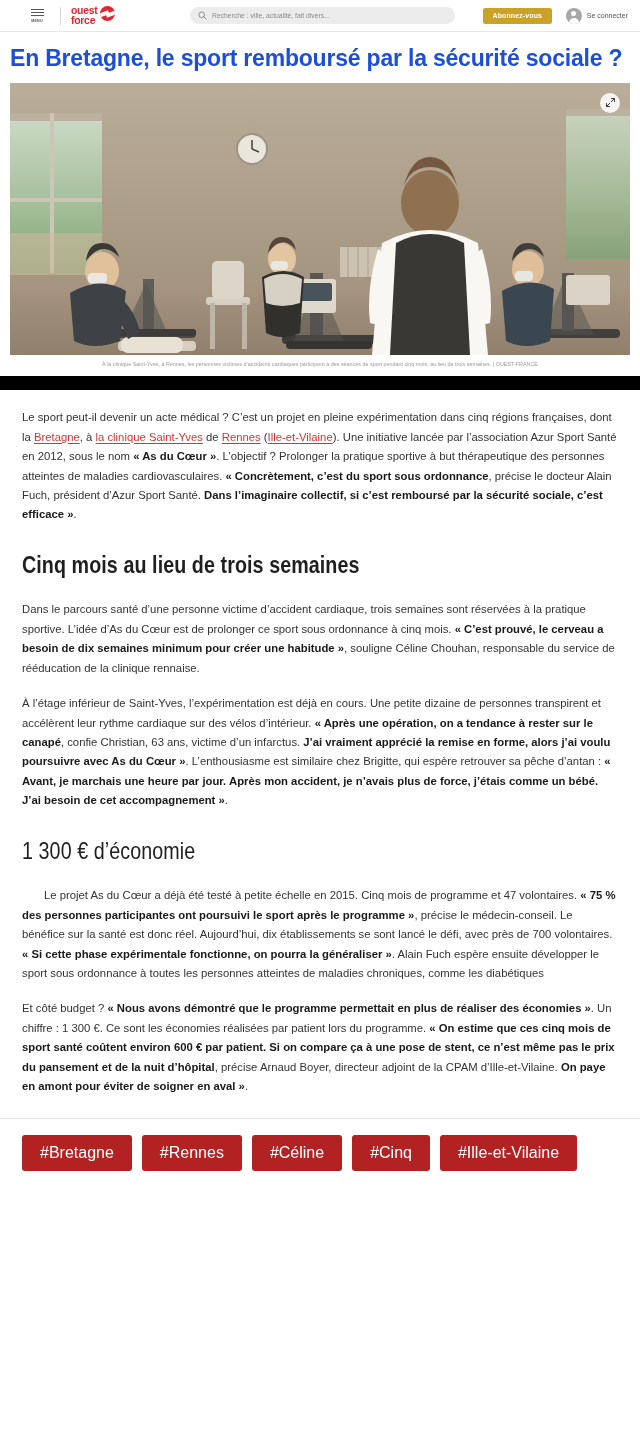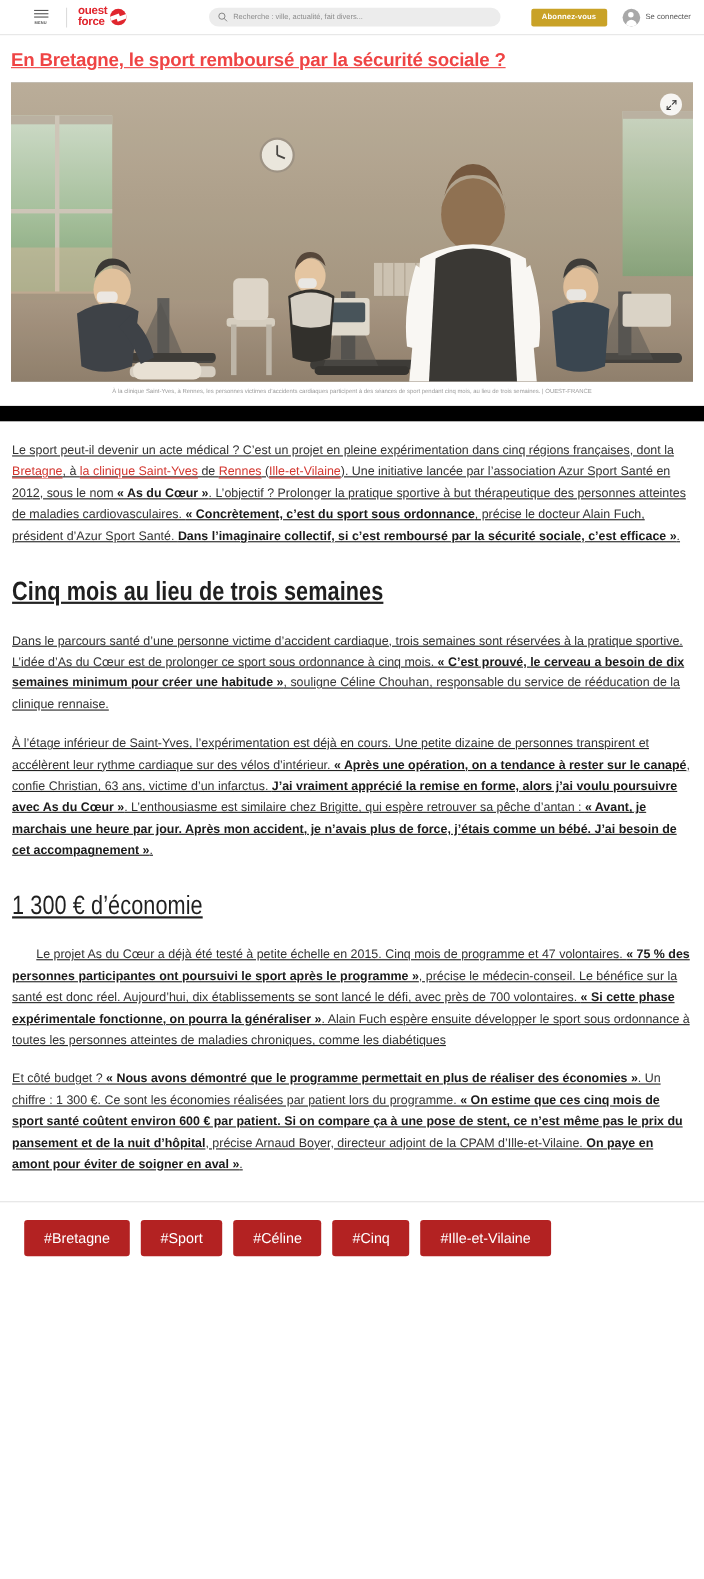--- a/index.html
+++ b/index.html
@@ -46,21 +46,21 @@
     font-weight: bold;
   }
   .hdr-divider {
     width: 1px;
     height: 18px;
     background: #dcdcdc;
     margin: 0 10px;
   }
   .brand {
     display: flex;
-    align-items: center;
+    align-items: flex-start;
     text-decoration: none;
     cursor: pointer;
   }
   .brand-text {
     font-family: "Liberation Sans", sans-serif;
     font-weight: bold;
     font-size: 10.5px;
     line-height: 9.5px;
     color: #e0262e;
     text-align: left;
@@ -164,26 +164,25 @@
     left: 3px; top: 10px;
   }
   .login-text { font-size: 7px; color: #555; }
 
   
   .article { padding: 0 10px; }
 
   h1.headline {
     font-family: "Liberation Sans", sans-serif;
     font-weight: bold;
-    font-size: 17px;
+    font-size: 23px;
     line-height: 1.25;
-    color: #ef4444;
+    color: #1d4ed8;
     margin: 12px 0 10px 0;
     letter-spacing: -0.2px;
-    text-decoration: underline;
   }
   .standfirst {
     font-size: 9.3px;
     line-height: 1.75;
     color: #4d4d4d;
     margin: 0 0 10px 0;
   }
 
   
   figure { margin: 0; }
@@ -210,21 +209,21 @@
     font-size: 5.4px;
     color: #9a9a9a;
     text-align: center;
     padding: 6px 0 8px 0;
     line-height: 1.4;
   }
 
   .black-band { height: 14px; background: #000000; }
 
   
-  .body-wrap { padding: 0 11px; text-decoration: underline; }
+  .body-wrap { padding: 0 22px; }
   p.body {
     font-size: 11.3px;
     line-height: 1.72;
     color: #333333;
     margin: 0 0 16px 0;
   }
   p.body.first { margin-top: 18px; }
   p.body.indent { text-indent: 22px; }
   p.body b, p.body strong { font-weight: bold; color: #1a1a1a; }
   a.inline-link {
@@ -250,21 +249,21 @@
   .tags-sep { border-top: 1px solid #e3e3e3; margin: 22px 0 0 0; }
   .tags {
     display: flex;
     gap: 10px;
     padding: 16px 22px 20px 22px;
     flex-wrap: wrap;
   }
   .tag {
     background: #b32222;
     color: #ffffff;
-    font-size: 13px;
+    font-size: 16px;
     font-weight: normal;
     padding: 9px 18px;
     border-radius: 3px;
     border: none;
     cursor: pointer;
     font-family: "Liberation Sans", sans-serif;
     white-space: nowrap;
   }
 </style>
 </head>
@@ -452,17 +451,17 @@
   <p class="body indent"><span>Le projet As du Cœur a déjà été testé à petite échelle en 2015. Cinq mois de programme et 47 volontaires. </span><b>« 75 % des personnes participantes ont poursuivi le sport après le programme »</b><span>, précise le médecin-conseil. Le bénéfice sur la santé est donc réel. Aujourd’hui, dix établissements se sont lancé le défi, avec près de 700 volontaires. </span><b>« Si cette phase expérimentale fonctionne, on pourra la généraliser »</b><span>. Alain Fuch espère ensuite développer le sport sous ordonnance à toutes les personnes atteintes de maladies chroniques, comme les diabétiques</span></p>
 
   <p class="body"><span>Et côté budget ? </span><b>« Nous avons démontré que le programme permettait en plus de réaliser des économies »</b><span>. Un chiffre : 1 300 €. Ce sont les économies réalisées par patient lors du programme. </span><b>« On estime que ces cinq mois de sport santé coûtent environ 600 € par patient. Si on compare ça à une pose de stent, ce n’est même pas le prix du pansement et de la nuit d’hôpital</b><span>, précise Arnaud Boyer, directeur adjoint de la CPAM d’Ille-et-Vilaine. </span><b>On paye en amont pour éviter de soigner en aval »</b><span>.</span></p>
 
 </section>
 
 <div class="tags-sep"></div>
 
 <nav class="tags">
   <button class="tag">#Bretagne</button>
-  <button class="tag">#Sport</button>
+  <button class="tag">#Rennes</button>
   <button class="tag">#Céline</button>
   <button class="tag">#Cinq</button>
   <button class="tag">#Ille-et-Vilaine</button>
 </nav>
 
 </body></html>

